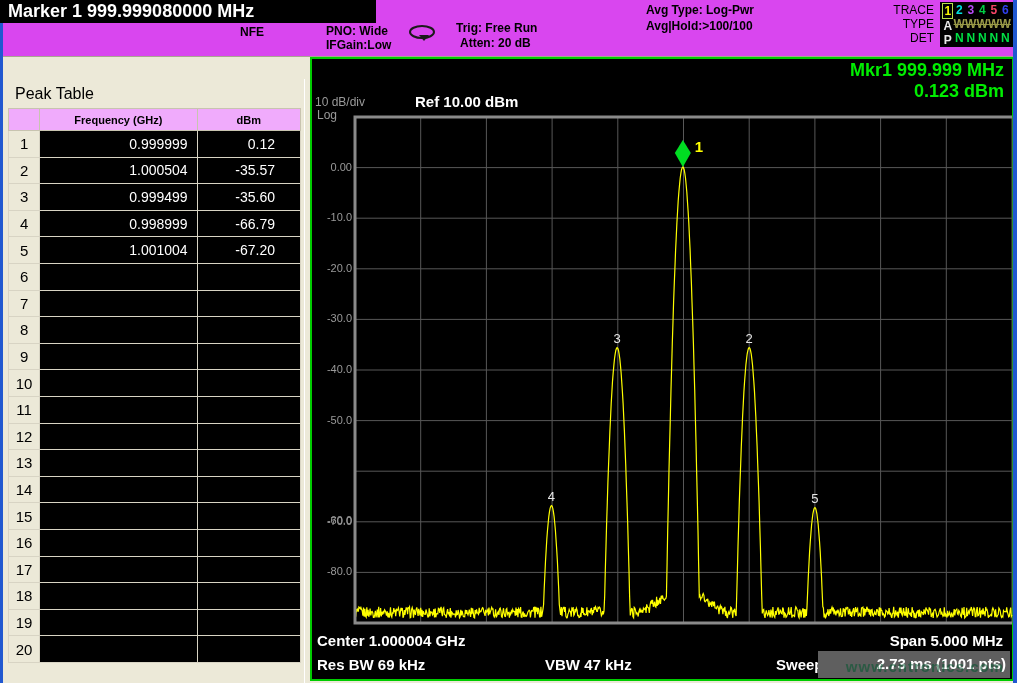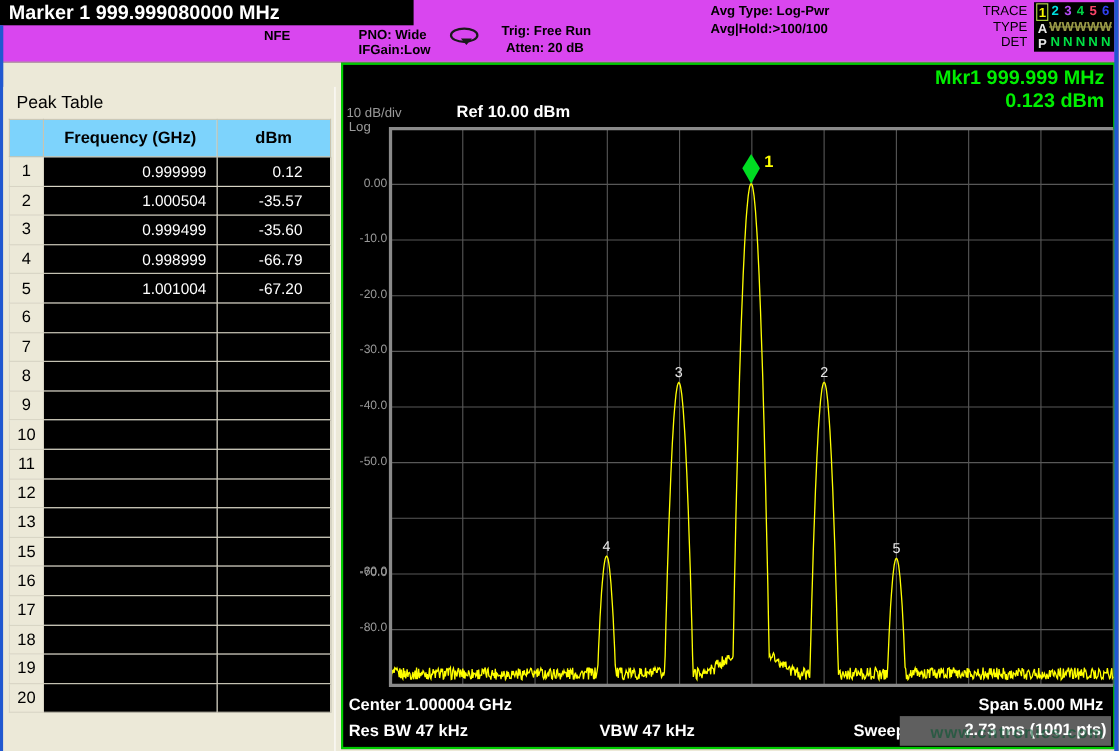--- a/index.html
+++ b/index.html
@@ -33,21 +33,21 @@
 
   
   .edge-left  { position:absolute; left:0; top:23px; width:3px;  height:660px; background:#2158d0; }
   .edge-right { position:absolute; left:1013px; top:0; width:4px; height:683px; background:#2158d0; }
 
   
   .table-panel { position:absolute; left:3px; top:58px; width:302px; height:625px; background:#ece9d8;
                  border-right:1px solid #fff;margin-top:21px; }
   .pt-title { position:absolute; left:12px; top:6px; font-size:16px; color:#000; }
   .pt-table { position:absolute; left:5px; top:29px; width:293px; border-collapse:collapse; background:#fff; }
-  .pt-table th { background:#7dd3fc; color:#000; font-size:15px; font-weight:bold; height:34px;
+  .pt-table th { background:#f0abfc; color:#000; font-size:11px; font-weight:bold; height:22px;
                  border:1px solid #c8c4b0; }
   .pt-table td { height:26.6px; font-size:14px; border:1px solid #d8d4c4; }
   .pt-table td.rn { width:31px; background:#ece9d8; color:#000; text-align:center; font-size:15px; }
   .pt-table td.fv { width:157px; background:#000; color:#fff; text-align:right; padding-right:9px; }
   .pt-table td.dv { width:103px; background:#000; color:#fff; text-align:right; padding-right:25px; }
   .pt-status { position:absolute; left:5px; top:610px; width:294px; height:11px; background:#808080; }
 
   
   .spectrum { position:absolute; left:310px; top:57px; width:704px; height:624px;
               background:#000; border:2px solid #00cc00; }
@@ -196,20 +196,25 @@
           <td class="fv"></td>
           <td class="dv"></td>
         </tr>
         <tr>
           <td class="rn">12</td>
           <td class="fv"></td>
           <td class="dv"></td>
         </tr>
         <tr>
           <td class="rn">13</td>
+          <td class="fv"></td>
+          <td class="dv"></td>
+        </tr>
+        <tr>
+          <td class="rn">14</td>
           <td class="fv"></td>
           <td class="dv"></td>
         </tr>
         <tr>
           <td class="rn">15</td>
           <td class="fv"></td>
           <td class="dv"></td>
         </tr>
         <tr>
           <td class="rn">16</td>
@@ -282,20 +287,20 @@
       <path d="M 657 0 L 0 0 L 0 506 L 657 506" fill="none" stroke="#8a8a8a" stroke-width="3"></path>
       <polygon points="327.8430000000006,49.9928 319.8430000000006,35.9928 327.8430000000006,22.992800000000003 335.8430000000006,35.9928" fill="#00dd22"></polygon>
       <text x="339.8430000000006" y="34.9928" fill="#ffff00" font-size="15" font-weight="bold" font-family="Liberation Sans, sans-serif">1</text>
       <text x="394.2" y="225.58419999999998" fill="#e8e8e8" text-anchor="middle" font-size="13" font-family="Liberation Sans, sans-serif">2</text>
       <text x="262.1430000000006" y="225.736" fill="#e8e8e8" text-anchor="middle" font-size="13" font-family="Liberation Sans, sans-serif">3</text>
       <text x="196.4430000000006" y="383.55740000000003" fill="#e8e8e8" text-anchor="middle" font-size="13" font-family="Liberation Sans, sans-serif">4</text>
       <text x="459.9" y="385.632" fill="#e8e8e8" text-anchor="middle" font-size="13" font-family="Liberation Sans, sans-serif">5</text>
     </svg>
   <div class="annot center-f">Center 1.000004 GHz</div>
   <div class="annot span-f">Span 5.000 MHz</div>
-  <div class="annot rbw-f">Res BW 47 kHz</div>
+  <div class="annot rbw-f">Res BW 69 kHz</div>
   <div class="annot vbw-f">VBW 47 kHz</div>
   <div class="annot sweep-l">Sweep</div>
   <div class="sweep-box">2.73 ms (1001 pts)</div>
   <div class="watermark">www.cntronics.com</div>
 </div>
 
 <div class="edge-right"></div>
 
 </body></html>

